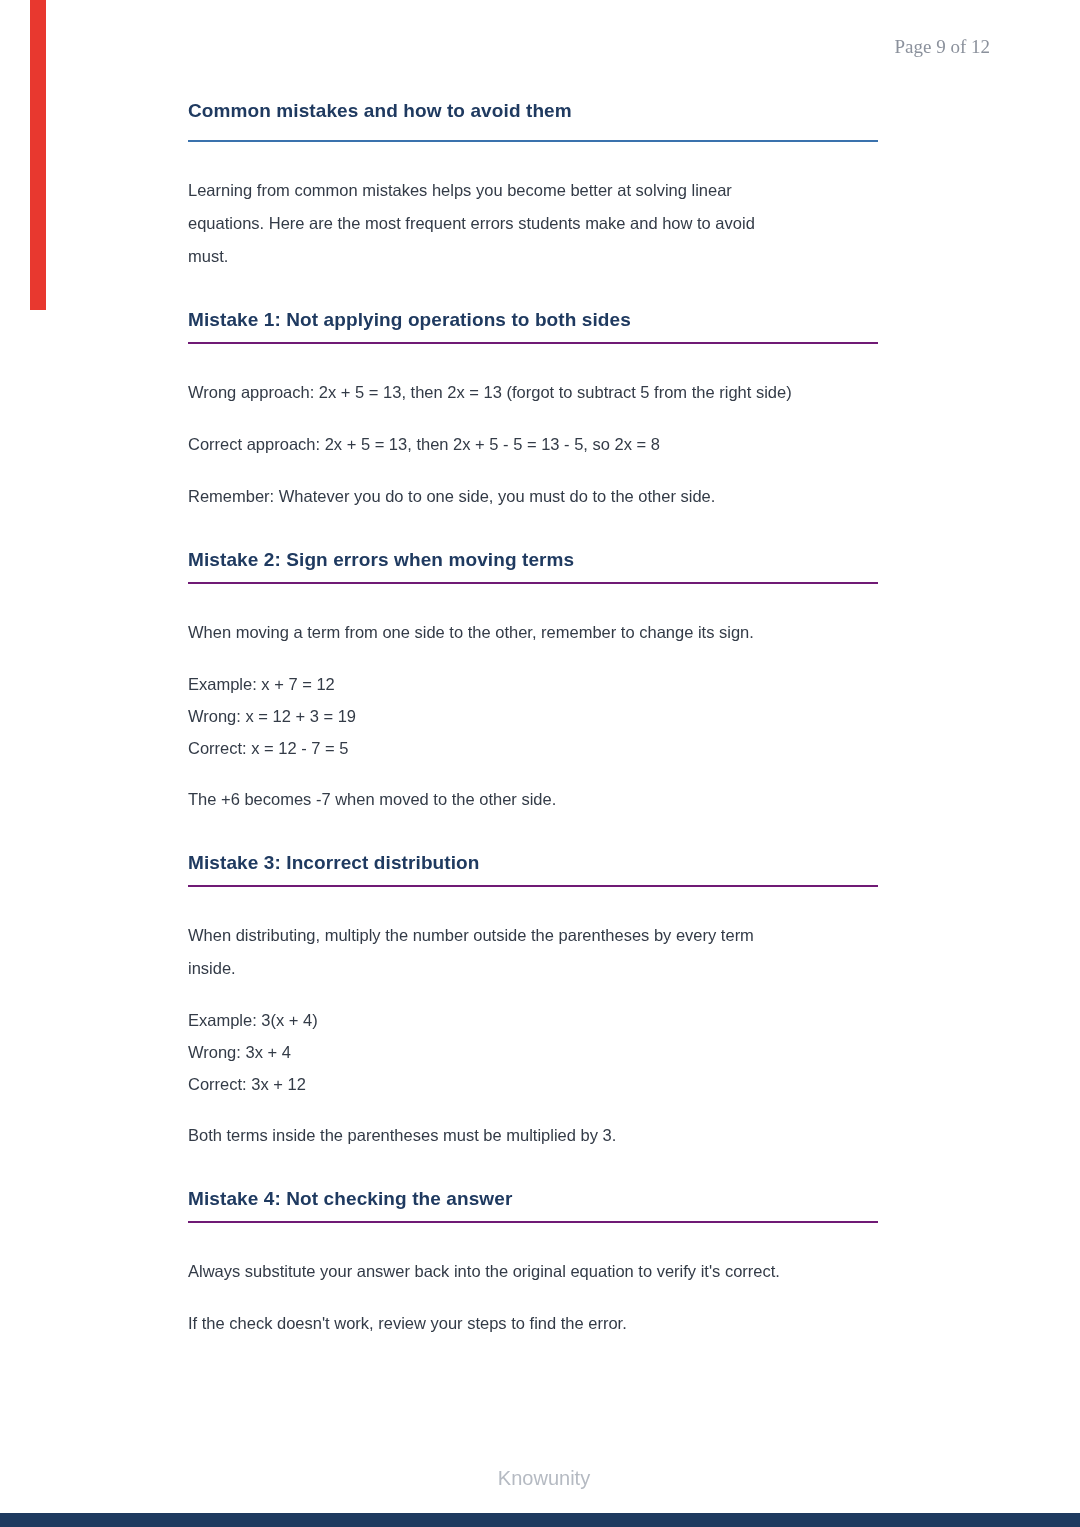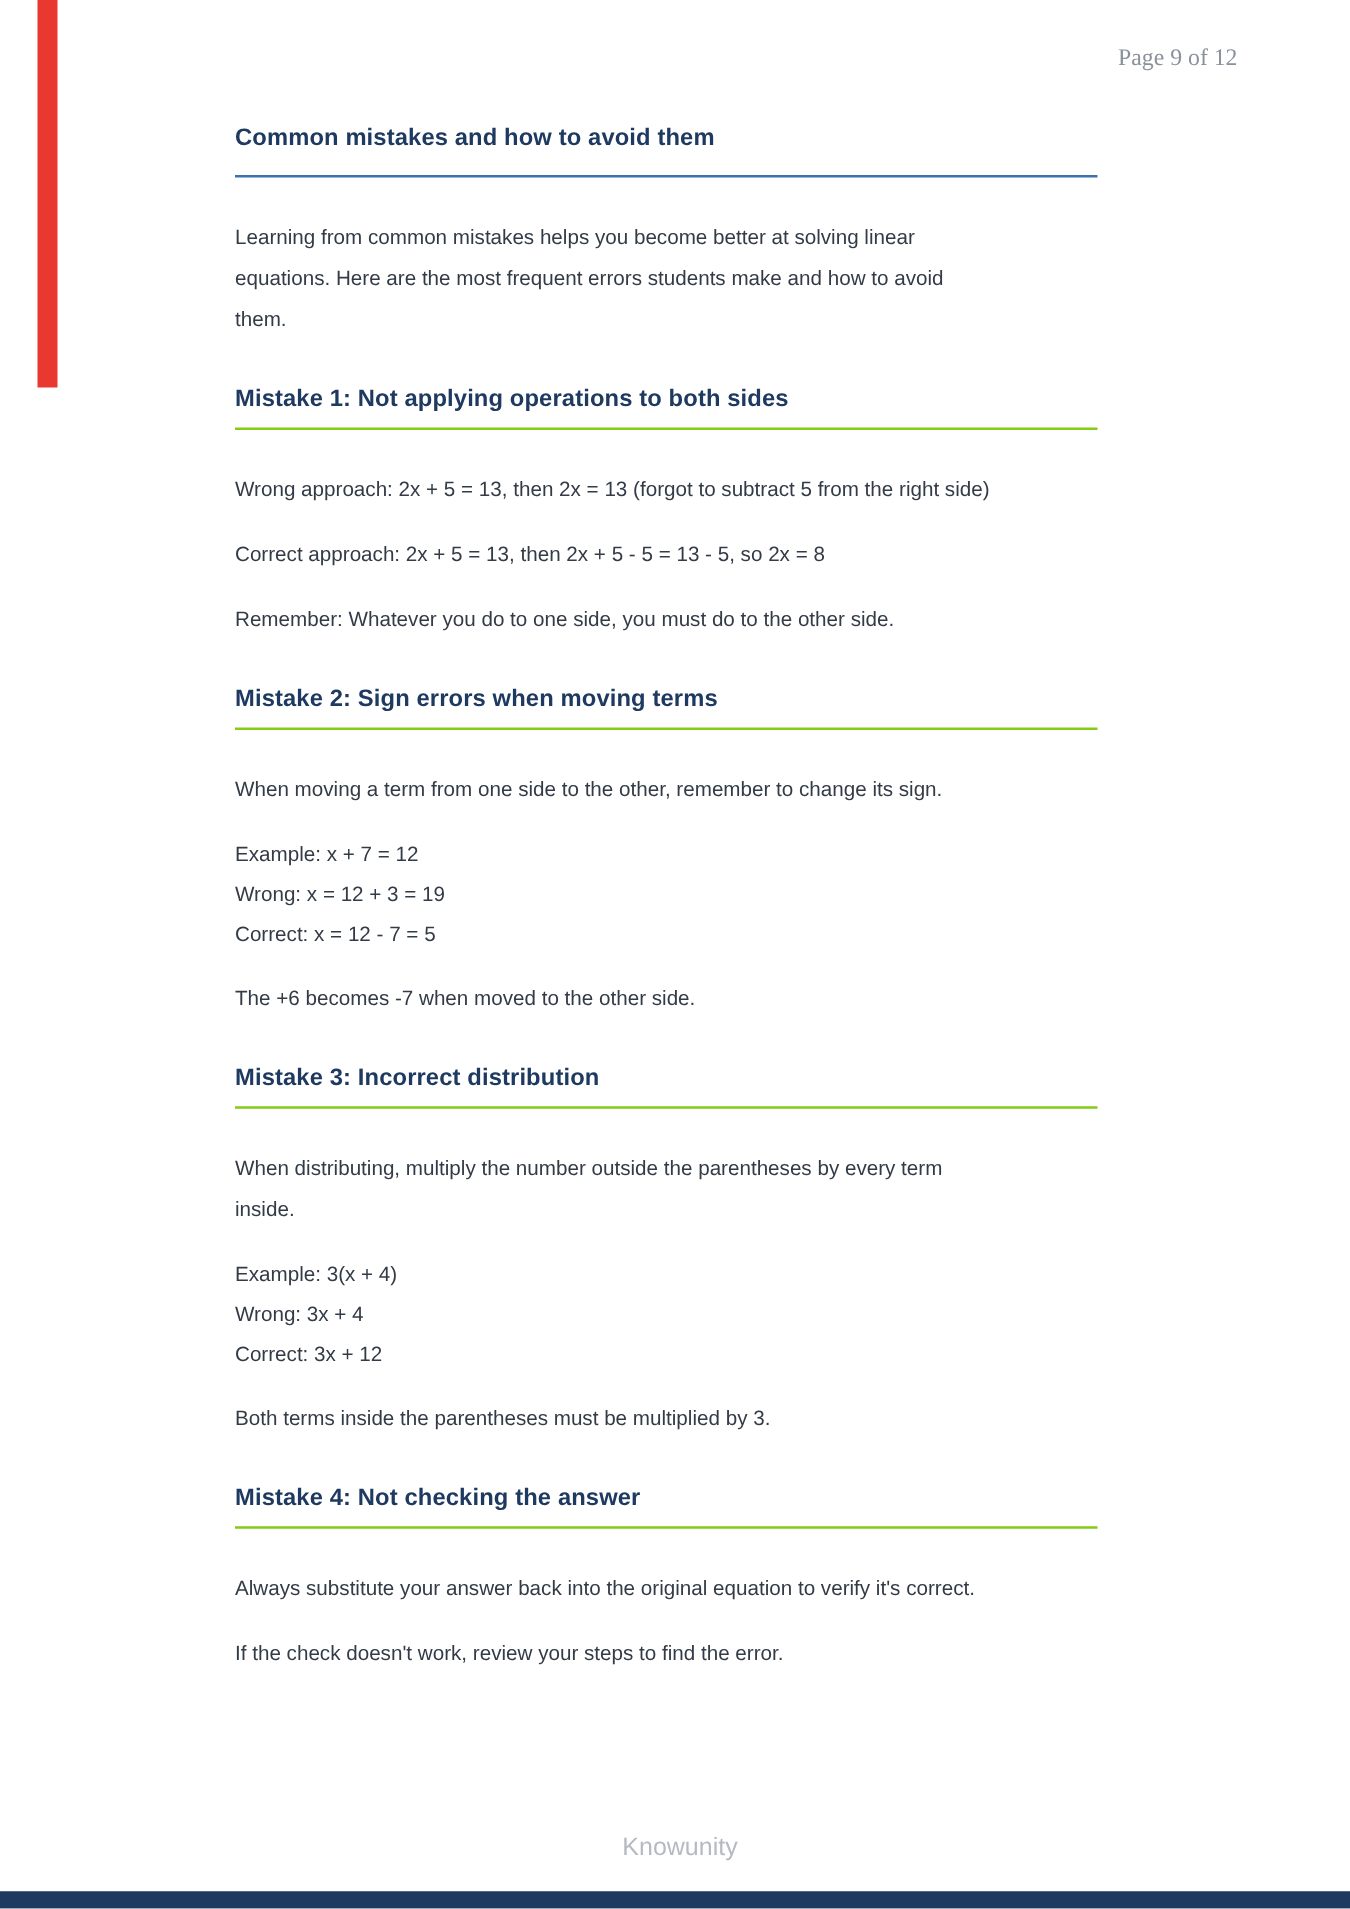--- a/index.html
+++ b/index.html
@@ -45,21 +45,21 @@
     border-bottom: 2px solid #3a72ad;
   }
   h2 {
     margin: 34px 0 0 0;
     font-size: 19px;
     line-height: 26px;
     font-weight: bold;
     color: #1f3a60;
     letter-spacing: 0.1px;
     padding-bottom: 9px;
-    border-bottom: 2px solid #84cc16;
+    border-bottom: 2px solid #701a75;
   }
   p {
     margin: 19px 0 0 0;
     font-size: 16.5px;
     line-height: 33px;
     color: #333b47;
   }
   p.lead { margin-top: 32px; }
   p.oneline { white-space: nowrap; }
   p.group { line-height: 32px; }
@@ -88,21 +88,21 @@
 <div class="page">
 
   <div class="red-stripe"></div>
 
   <div class="page-number">Page 9 of 12</div>
 
   <div class="content">
 
     <h1>Common mistakes and how to avoid them</h1>
 
-    <p class="lead"><span>Learning from common mistakes helps you become better at solving linear</span><br><span>equations. Here are the most frequent errors students make and how to avoid</span><br><span>them.</span></p>
+    <p class="lead"><span>Learning from common mistakes helps you become better at solving linear</span><br><span>equations. Here are the most frequent errors students make and how to avoid</span><br><span>must.</span></p>
 
     <h2>Mistake 1: Not applying operations to both sides</h2>
     <p class="lead oneline">Wrong approach: 2x + 5 = 13, then 2x = 13 (forgot to subtract 5 from the right side)</p>
     <p class="oneline">Correct approach: 2x + 5 = 13, then 2x + 5 - 5 = 13 - 5, so 2x = 8</p>
     <p class="oneline">Remember: Whatever you do to one side, you must do to the other side.</p>
 
     <h2>Mistake 2: Sign errors when moving terms</h2>
     <p class="lead oneline">When moving a term from one side to the other, remember to change its sign.</p>
     <p class="group"><span>Example: x + 7 = 12</span><br><span>Wrong: x = 12 + 3 = 19</span><br><span>Correct: x = 12 - 7 = 5</span></p>
     <p class="oneline">The +6 becomes -7 when moved to the other side.</p>

